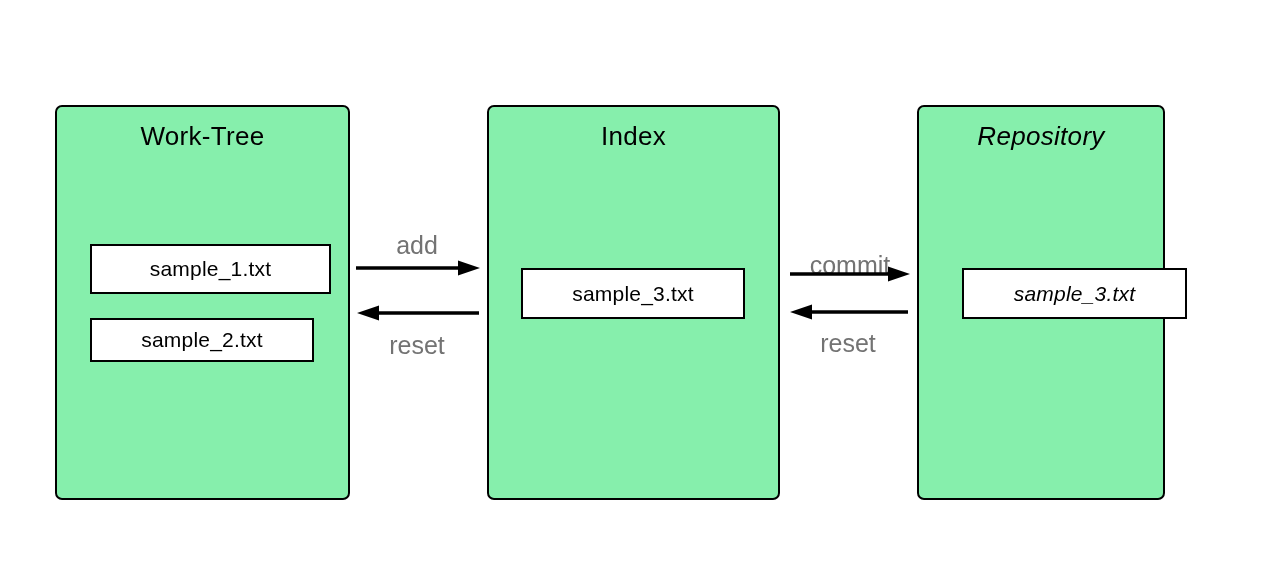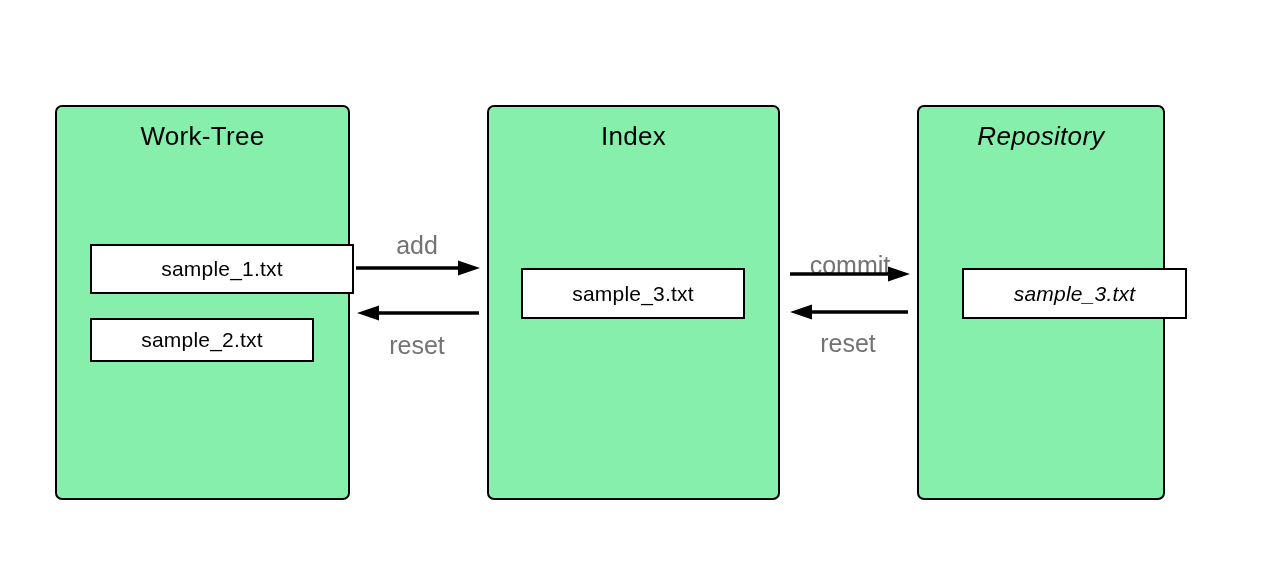--- a/index.html
+++ b/index.html
@@ -42,21 +42,21 @@
     box-sizing: border-box;
     border: 2.5px solid #000000;
     background: #ffffff;
     display: flex;
     align-items: center;
     justify-content: center;
     font-size: 21px;
     color: #000000;
     letter-spacing: 0.2px;
   }
-  .f-wt-1   { left: 33px; top: 137px; width: 264px; height: 50px; }
+  .f-wt-1   { left: 33px; top: 137px; width: 241px; height: 50px; }
   .f-wt-2   { left: 33px; top: 211px; width: 224px; height: 44px; }
   .f-idx-1  { left: 32px; top: 161px; width: 224px; height: 51px; }
   .f-repo-1 { left: 43px; top: 161px; width: 225px; height: 51px; }
 
   .arrow {
     position: absolute;
     display: block;
   }
   .a-add     { left: 356px; top: 260px; }
   .a-reset-1 { left: 357px; top: 305px; }

